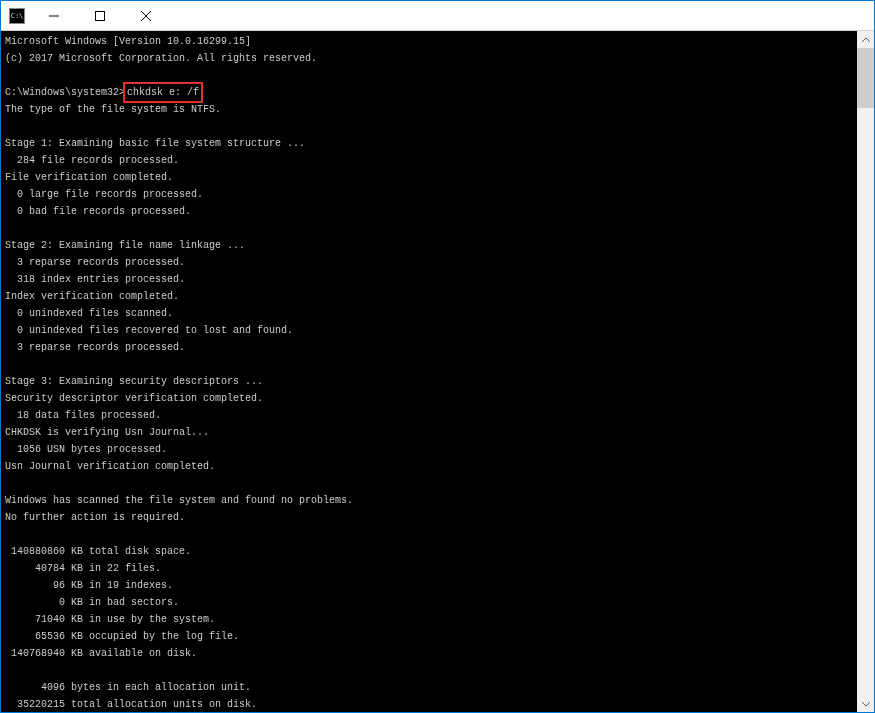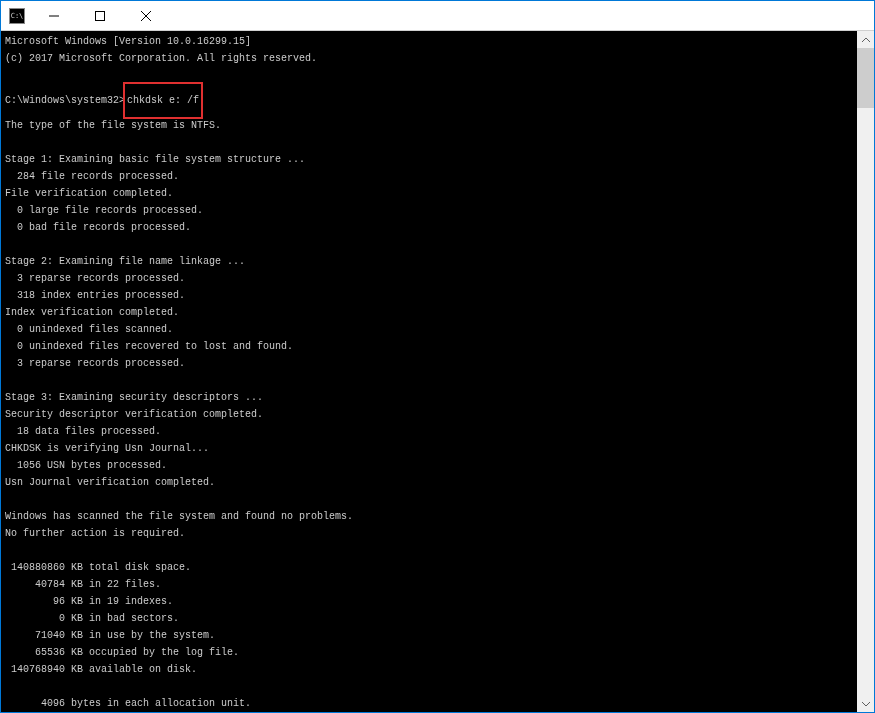--- a/index.html
+++ b/index.html
@@ -65,21 +65,21 @@
   font-family: Consolas, "Courier New", monospace;
   font-size: 10px;
   line-height: 17px;
   padding: 2px 4px;
   white-space: pre;
   overflow: hidden;
 }
 .highlight-box {
   border: 2px solid #e03030;
   display: inline-block;
-  padding: 8px 2px;
+  padding: 0 2px;
   margin: -2px -2px;
 }
 .scrollbar {
   width: 17px;
   background: #f0f0f0;
   position: relative;
 }
 .scroll-arrow {
   width: 17px;
   height: 17px;

